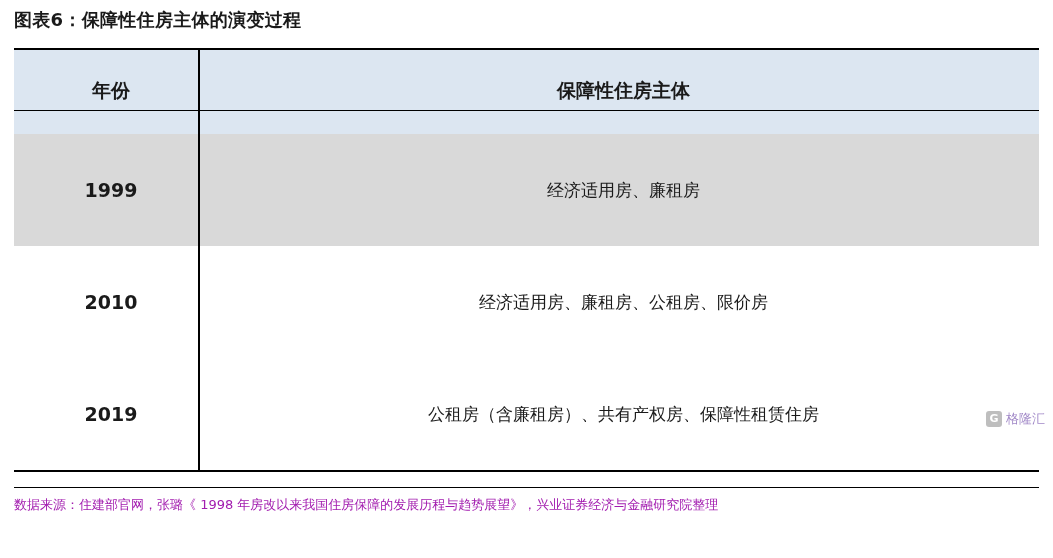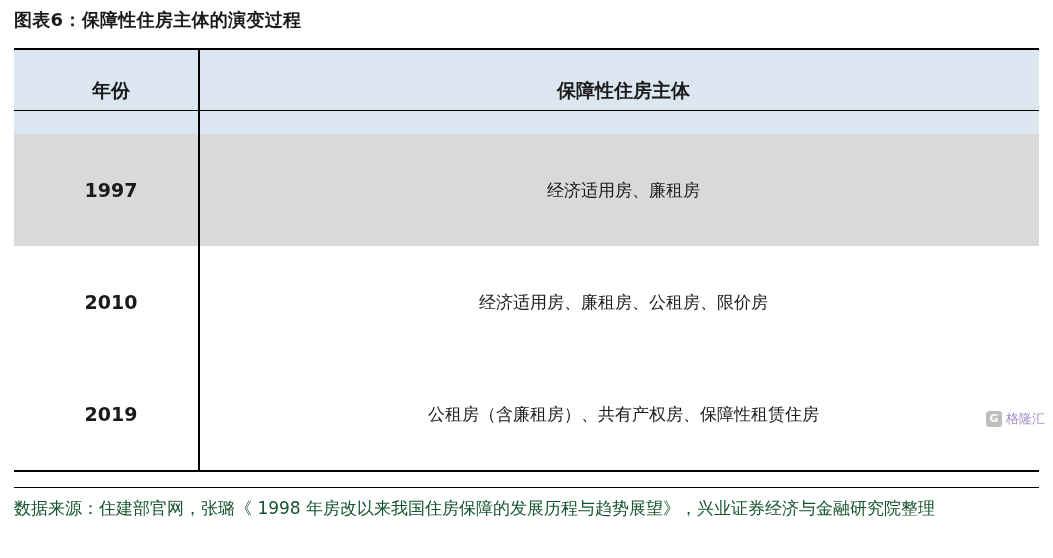--- a/index.html
+++ b/index.html
@@ -103,22 +103,22 @@
     width: 1025px;
     height: 1px;
     background: #000000;
   }
   .source {
     position: absolute;
     left: 14px;
     top: 494px;
     width: 1010px;
     font-family: "DejaVu Sans", "Liberation Sans", sans-serif;
-    font-size: 17px;
-    color: #14532d;
+    font-size: 13px;
+    color: #a21caf;
     line-height: 1.65;
   }
   .watermark {
     position: absolute;
     right: 8px;
     bottom: 6px;
     display: flex;
     align-items: center;
     gap: 4px;
     opacity: 0.55;
@@ -156,21 +156,21 @@
 
     <table class="main">
       <thead>
         <tr class="hdr-row">
           <th class="year-col">年份</th>
           <th>保障性住房主体</th>
         </tr>
       </thead>
       <tbody>
         <tr class="row-band shade">
-          <td class="year-cell">1997</td>
+          <td class="year-cell">1999</td>
           <td class="subject-cell">经济适用房、廉租房</td>
         </tr>
         <tr class="row-band plain">
           <td class="year-cell">2010</td>
           <td class="subject-cell">经济适用房、廉租房、公租房、限价房</td>
         </tr>
         <tr class="row-band plain">
           <td class="year-cell">2019</td>
           <td class="subject-cell">公租房（含廉租房）、共有产权房、保障性租赁住房</td>
         </tr>

